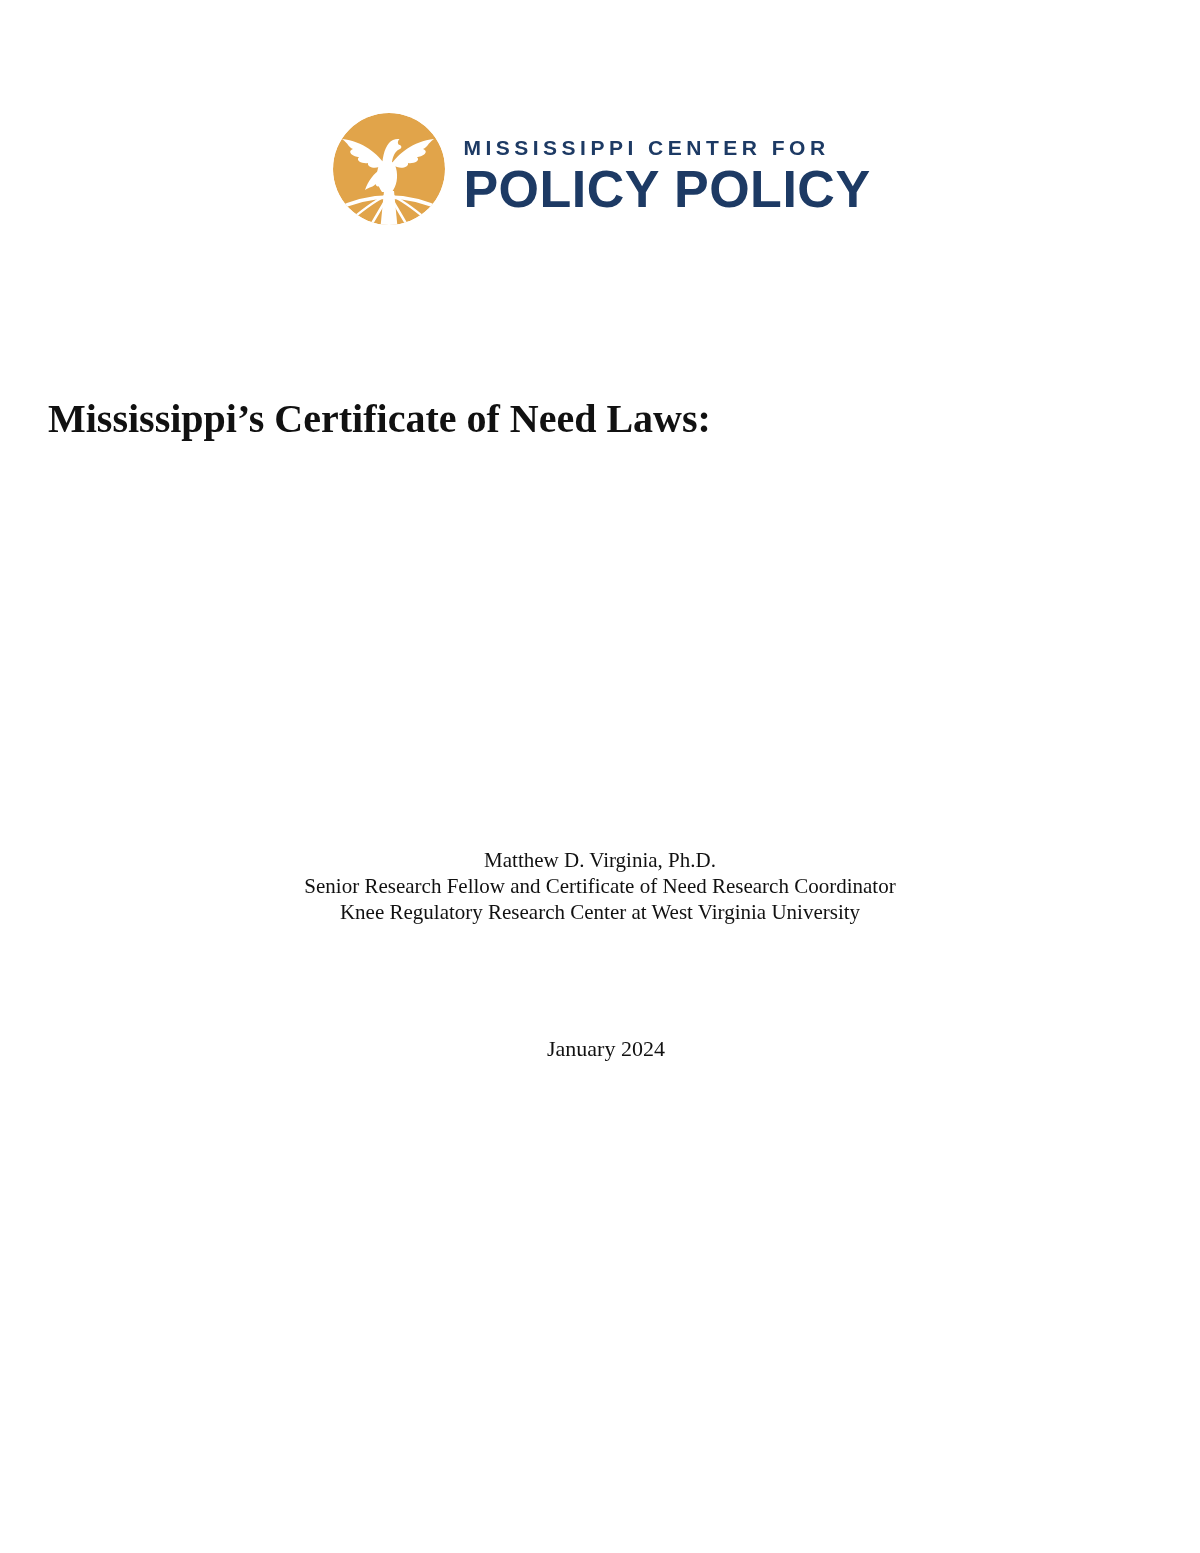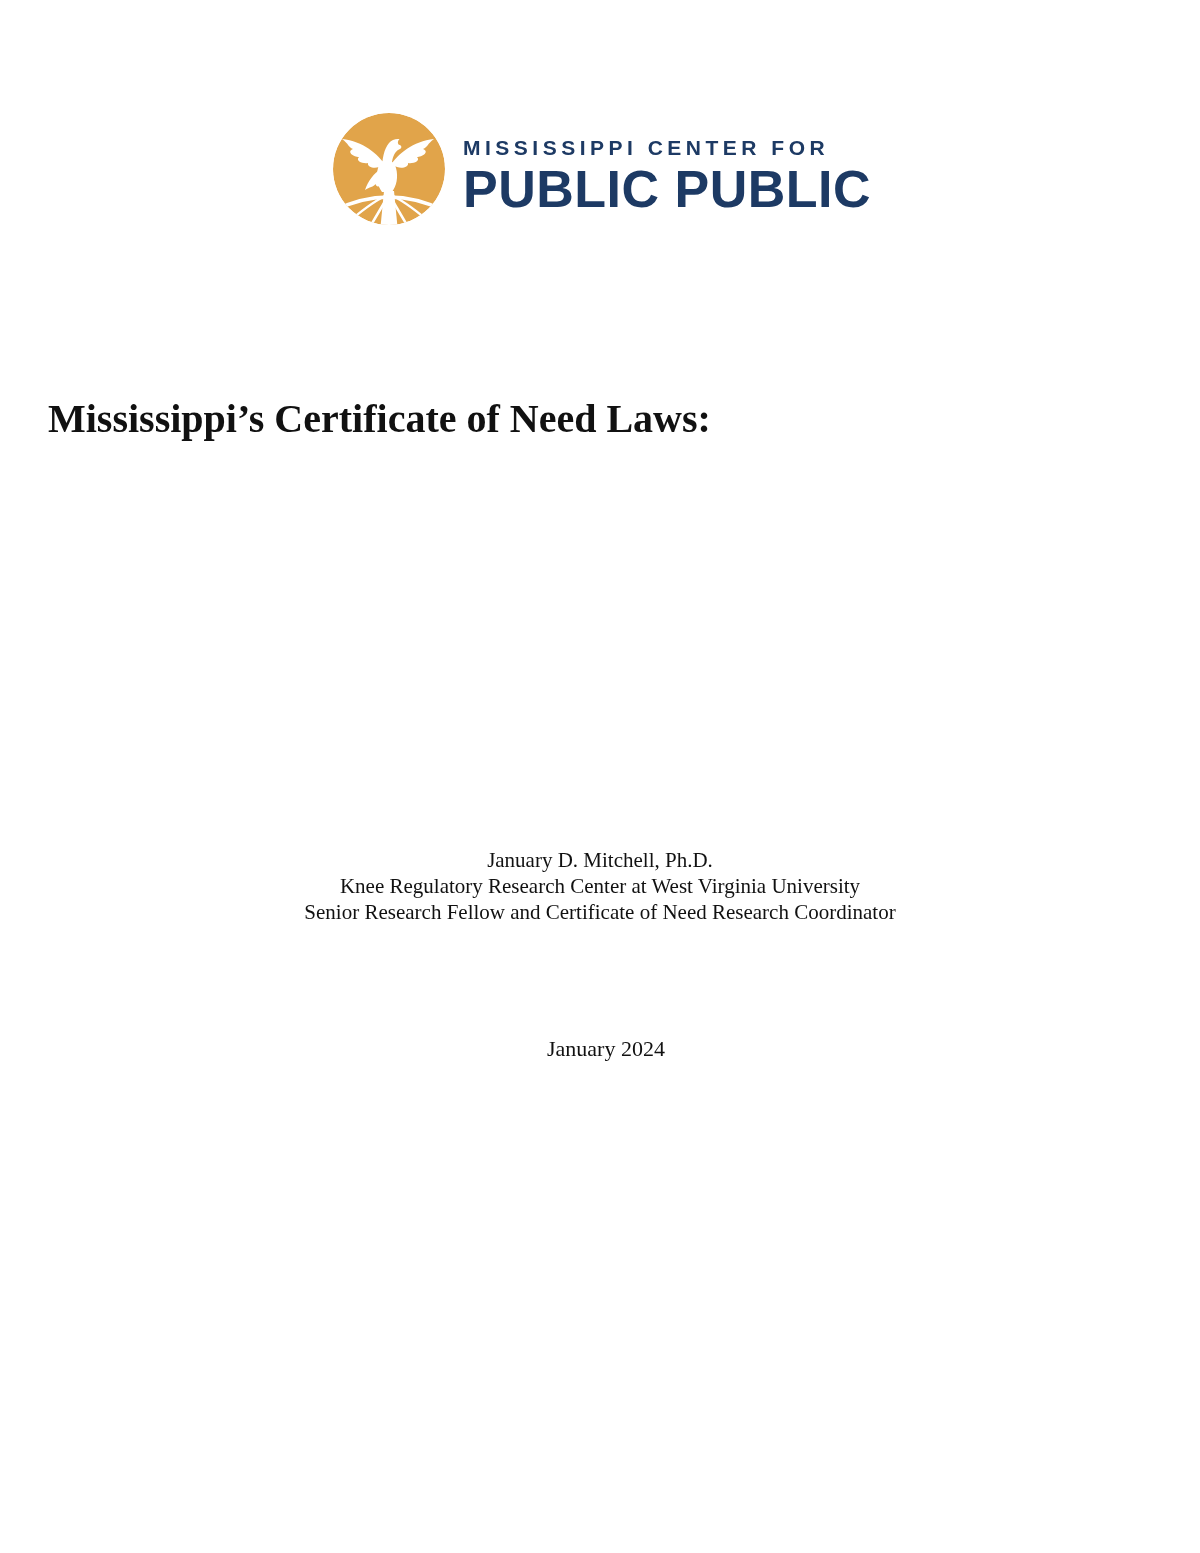--- a/index.html
+++ b/index.html
@@ -125,29 +125,29 @@
 
         <path d="M61 54 C69 42 84 29 105 27 C98 32 99 35 94 37 C101 40 93 45 88 45 C92 49 84 52 79 51 C80 55 73 57 68 55 C65 54 63 55 61 57 Z" fill="#ffffff"></path>
 
         <path d="M53 58 C53 47 55 37 60 31 C62.5 28 66.5 26.5 70.5 27 C68.5 29 68.5 31 69.5 32.5 C73.5 33.5 73 36.5 70 37.5 C66 39.5 64 44 63 50 C62.2 55 62.2 57 63.2 59 Z" fill="#ffffff"></path>
 
         <path d="M52 57 C45 61 39 69 36 78 C40.5 75 44.5 75 46.5 72 C47.5 76 51.5 75 52.8 70 Z" fill="#ffffff"></path>
       </g>
     </svg>
     <div class="logo-text">
       <span class="logo-line1">MISSISSIPPI CENTER FOR</span>
-      <span class="logo-line2">PUBLIC PUBLIC</span>
+      <span class="logo-line2">POLICY POLICY</span>
     </div>
   </div>
 
   <div class="doc-title">
     <div>Mississippi’s Certificate of Need Laws:</div>
   </div>
 
   <div class="author-block">
-    <div>January D. Mitchell, Ph.D.</div>
+    <div>Matthew D. Virginia, Ph.D.</div>
+    <div>Senior Research Fellow and Certificate of Need Research Coordinator</div>
     <div>Knee Regulatory Research Center at West Virginia University</div>
-    <div>Senior Research Fellow and Certificate of Need Research Coordinator</div>
   </div>
 
   <div class="doc-date">January 2024</div>
 
 </div>
 
 </body></html>

